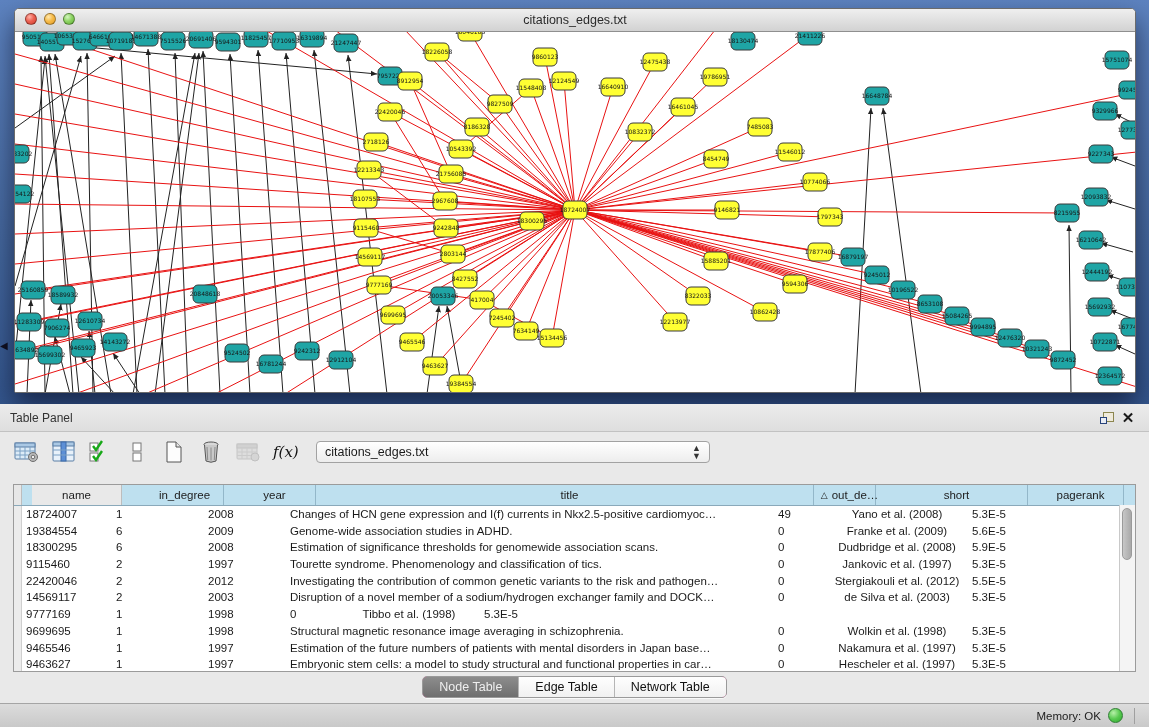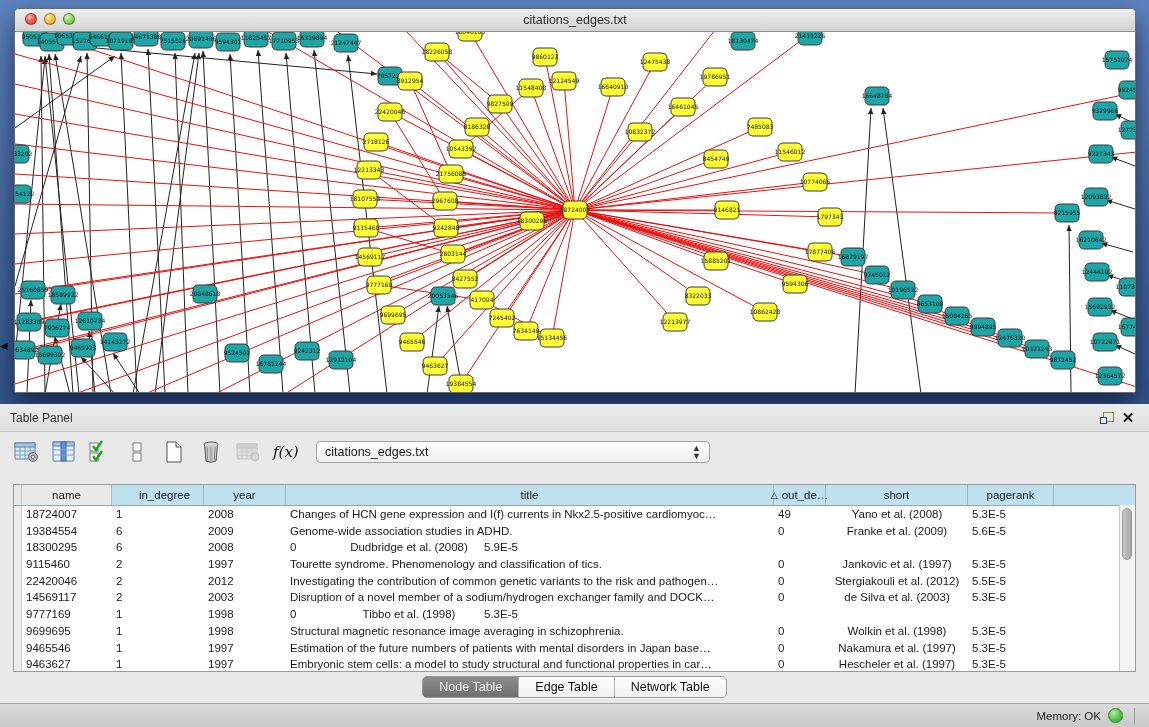--- a/index.html
+++ b/index.html
@@ -39,21 +39,21 @@
   .tbtn{width:28px;height:28px;display:flex;align-items:center;justify-content:flex-start;cursor:pointer;}
   .fx{font-family:"DejaVu Serif",serif;font-style:italic;font-size:15px;color:#111;}
   .combo{margin-left:6px;width:394px;height:22px;border:1px solid #a2a2a2;border-radius:4px;
     background:linear-gradient(180deg,#ffffff,#ededed);display:flex;align-items:center;
     padding:0 8px;box-sizing:border-box;font-size:12.5px;color:#1a1a1a;cursor:pointer;}
   .combo .cval{flex:1;}
   .combo .spin{font-size:9px;color:#333;letter-spacing:0;line-height:8px;text-align:center;}
 
   .tablebox{position:absolute;left:13px;top:80px;width:1123px;height:188px;background:#fff;
     border:1px solid #9b9b9b;box-sizing:border-box;overflow:hidden;}
-  .thead{display:flex;height:20px;border-bottom:1px solid #8aa9ba;background:#bee0ef;font-size:11.5px;color:#1c1c1c;}
+  .thead{display:flex;height:20px;border-bottom:1px solid #8aa9ba;background:#bee0ef;font-size:11.5px;color:#1c1c1c;gap:10px;}
   .th{display:flex;align-items:center;justify-content:center;border-right:1px solid #93b7c9;box-sizing:border-box;height:20px;cursor:pointer;}
   .th.corner{background:#e7e7e7;border-right:1px solid #bdbdbd;cursor:default;}
   .th.grey{background:#e9e9e9;border-right:1px solid #bdbdbd;}
   .sortmark{font-size:9px;margin-right:4px;color:#222;}
   .c0{width:8px;}.c1{width:90px;}.c2{width:92px;padding-left:14px;}.c3{width:82px;}.c4{width:488px;}
   .c5{width:52px;}.c6{width:142px;}.c7{width:86px;}.cfill{flex:1;border-right:none;}
   .tbody{position:relative;height:167px;overflow:hidden;}
   .trow{display:flex;height:16.7px;line-height:16.7px;font-size:11.5px;color:#1a1a1a;white-space:nowrap;}
   .td{overflow:hidden;box-sizing:border-box;padding:0 4px;}
   .td.left{text-align:left;}
@@ -777,20 +777,21 @@
           <div class="td c4 left">Genome-wide association studies in ADHD.</div>
           <div class="td c5 left">0</div>
           <div class="td c6 center">Franke et al. (2009)</div>
           <div class="td c7 left">5.6E-5</div>
         </div>
         <div class="trow">
           <div class="leftstrip"></div>
           <div class="td c1 left">18300295</div>
           <div class="td c2 left">6</div>
           <div class="td c3 left">2008</div>
+          <div class="td c4 left">Estimation of significance thresholds for genomewide association scans.</div>
           <div class="td c5 left">0</div>
           <div class="td c6 center">Dudbridge et al. (2008)</div>
           <div class="td c7 left">5.9E-5</div>
         </div>
         <div class="trow">
           <div class="leftstrip"></div>
           <div class="td c1 left">9115460</div>
           <div class="td c2 left">2</div>
           <div class="td c3 left">1997</div>
           <div class="td c4 left">Tourette syndrome. Phenomenology and classification of tics.</div>

